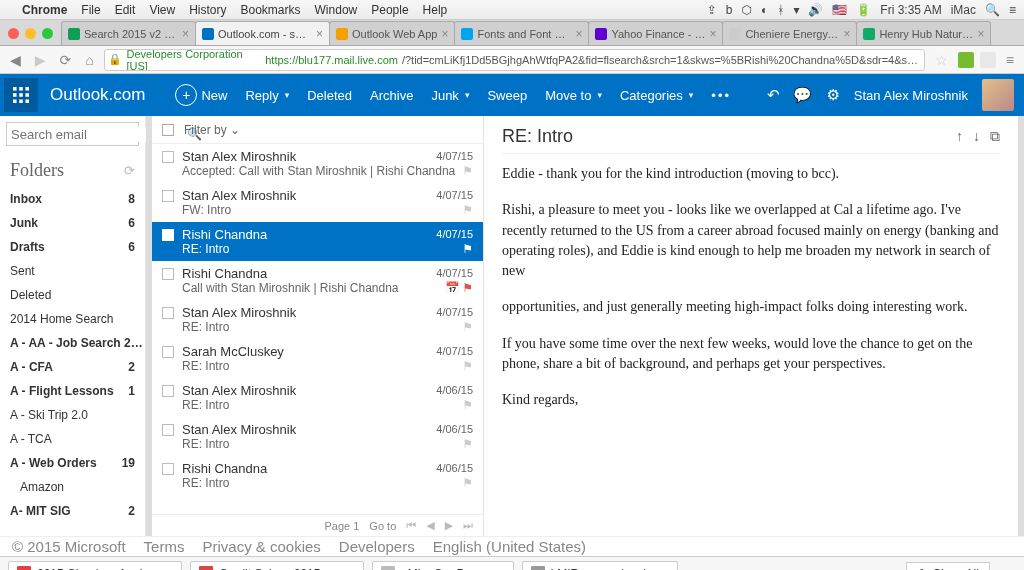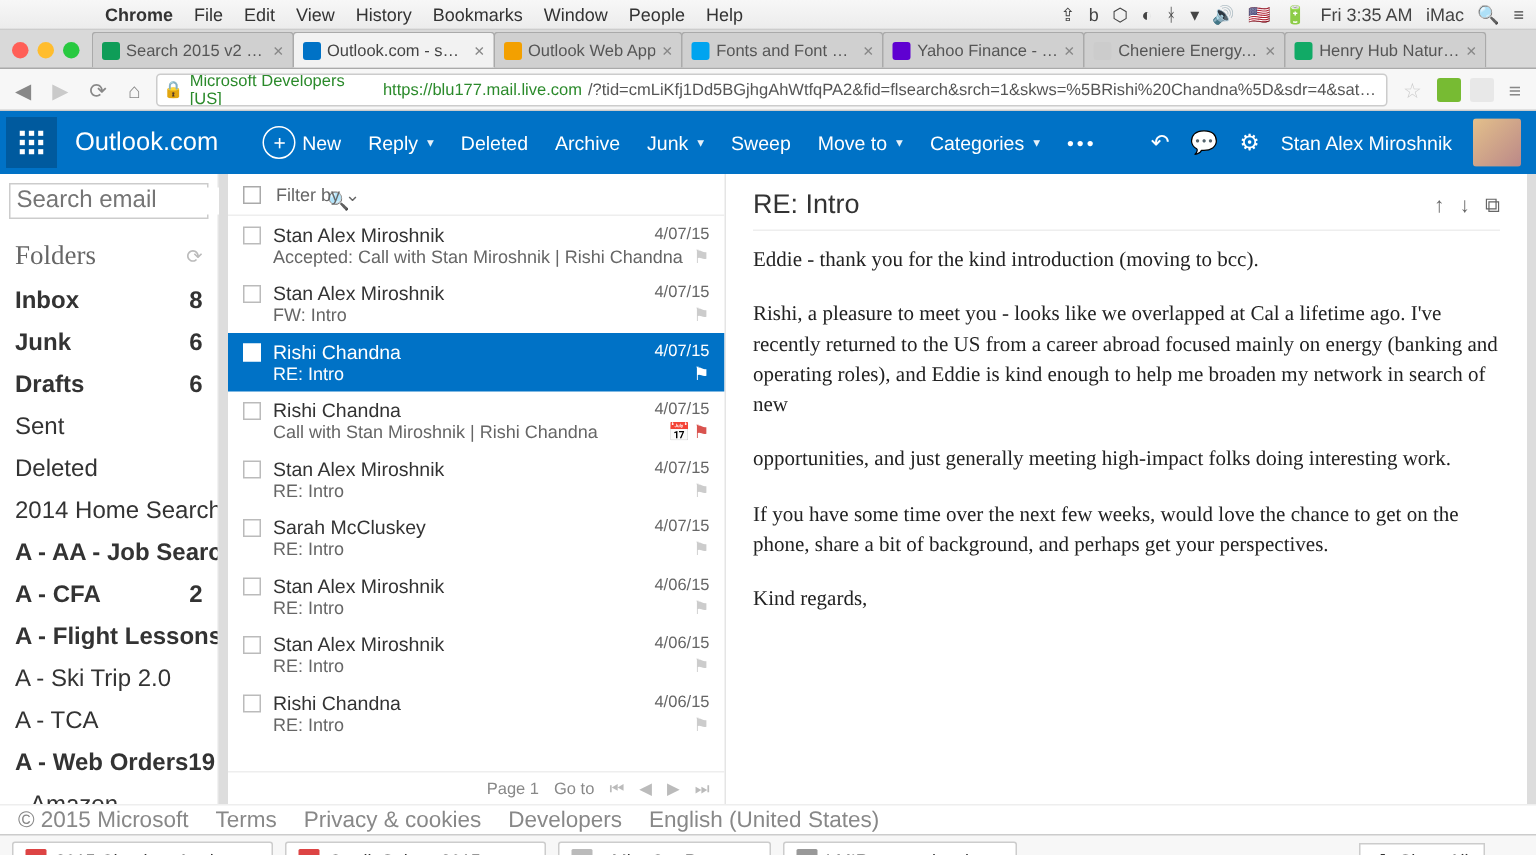--- a/index.html
+++ b/index.html
@@ -1,20 +1,20 @@
 <!DOCTYPE html>
 <html><head>
 <meta charset="utf-8">
 <style>
   * { box-sizing: border-box; margin: 0; padding: 0; }
   html, body { width: 1024px; height: 570px; overflow: hidden; font-family: "Segoe UI", Arial, sans-serif; font-size: 12px; color: #333; background:#fff;}
   
   .mac-bar { height: 20px; background: linear-gradient(#f7f7f7,#ececec); display:flex; align-items:center; padding:0 8px; font-size:12px; color:#333; gap:14px; border-bottom:1px solid #ccc;}
   .mac-bar .apple { font-size:14px; }
-  .mac-bar .app { font-weight:bold;margin-left:48px; }
+  .mac-bar .app { font-weight:bold; }
   .mac-bar .right { margin-left:auto; display:flex; gap:9px; align-items:center; color:#444; font-size:12px;}
   .mac-bar .right span { display:inline-flex; align-items:center;}
   
   .chrome-tabs { height:26px; background:#d9d9d9; display:flex; align-items:flex-end; padding-left:4px; border-bottom:1px solid #aaa;}
   .traffic { display:flex; gap:6px; align-items:center; padding:0 8px 6px 4px;}
   .traffic i { width:11px; height:11px; border-radius:50%; display:block;}
   .tl-red{background:#ff5f57;} .tl-yel{background:#ffbd2e;} .tl-grn{background:#28c940;}
   .tab { height:24px; background:#f2f2f2; border:1px solid #aaa; border-bottom:none; border-radius:3px 3px 0 0; margin-right:-1px; display:flex; align-items:center; padding:0 6px; font-size:11px; color:#444; max-width:135px; min-width:110px; gap:4px; position:relative;}
   .tab.inactive{ background:#d0d0d0; color:#555;}
   .tab .fav{ width:12px; height:12px; background:#ccc; border-radius:2px; flex:0 0 12px;}
@@ -39,26 +39,26 @@
   .caret::after{ content:"▾"; font-size:9px; margin-left:2px; opacity:.9;}
   .dots{ letter-spacing:2px;}
   .suite-right{ margin-left:auto; display:flex; align-items:center; gap:14px;}
   .suite-right .ico{ font-size:15px;}
   .avatar{ width:32px; height:32px; background:#e3c08b; border-radius:2px; background-image:linear-gradient(135deg,#e3c08b,#b88);}
   
   .app-body{ display:flex; height:420px; }
   .col-folders{ width:146px; border-right:1px solid #e5e5e5; display:flex; flex-direction:column;}
   .search-row{ padding:6px;}
   .search-box{ width:100%; height:24px; border:1px solid #ccc; display:flex; align-items:center; padding:0 4px; font-size:12px; color:#888; justify-content:space-between;}
-  .search-box input{ border:none; outline:none; flex:1; font-size:16px;}
+  .search-box input{ border:none; outline:none; flex:1; font-size:13px;}
   .search-box .mag{ color:#666;}
   .folder-hdr{ padding:8px 10px 6px 10px; color:#666; font-family:Liberation Serif, serif; font-size:18px; display:flex; justify-content:space-between; align-items:center;}
   .folder-hdr .refresh{ color:#bbb; font-size:13px;}
   .folders{ flex:1; overflow:hidden; white-space:nowrap;}
-  .folders .f{ padding:5px 10px; font-size:16px; color:#333; display:flex; justify-content:space-between; text-overflow:ellipsis; overflow:hidden;}
+  .folders .f{ padding:5px 10px; font-size:12px; color:#333; display:flex; justify-content:space-between; text-overflow:ellipsis; overflow:hidden;}
   .folders .f.bold{ font-weight:bold;}
   .folders .f .cnt{ color:#333; font-weight:bold;}
   .folders .sub{ padding-left:20px;}
   
   .col-list{ width:332px; border-right:1px solid #e5e5e5; display:flex; flex-direction:column;}
   .filter-row{ height:28px; border-bottom:1px solid #eee; display:flex; align-items:center; padding:0 10px; gap:10px; color:#666; font-size:12px;}
   .chk{ width:12px; height:12px; border:1px solid #aaa;}
   .msgs{ flex:1; overflow:hidden;}
   .msg{ padding:5px 10px 5px 10px; border-bottom:0px solid #f5f5f5; position:relative;}
   .msg .top{ display:flex; align-items:flex-start; gap:8px;}
@@ -156,21 +156,21 @@
       </div></div>
 </div>
 
 <div class="chrome-tool">
   <span class="nav-btn">◀</span>
   <span class="nav-btn" style="opacity:.4">▶</span>
   <span class="nav-btn">⟳</span>
   <span class="nav-btn">⌂</span>
   <div class="url-bar">
     <span class="lock">🔒</span>
-    <span class="corp">Microsoft Developers [US]</span>
+    <span class="corp">Developers Corporation [US]</span>
     <span class="domain">https://blu177.mail.live.com</span>
     <span class="path">/?tid=cmLiKfj1Dd5BGjhgAhWtfqPA2&amp;fid=flsearch&amp;srch=1&amp;skws=%5BRishi%20Chandna%5D&amp;sdr=4&amp;satt=0…</span>
   </div>
   <span class="nav-btn" style="color:#ccc">☆</span>
   <span class="ext-icon" style="background:#7b3"></span>
   <span class="ext-icon"></span>
   <span class="nav-btn">≡</span>
 </div>
 
 <div class="suite">

